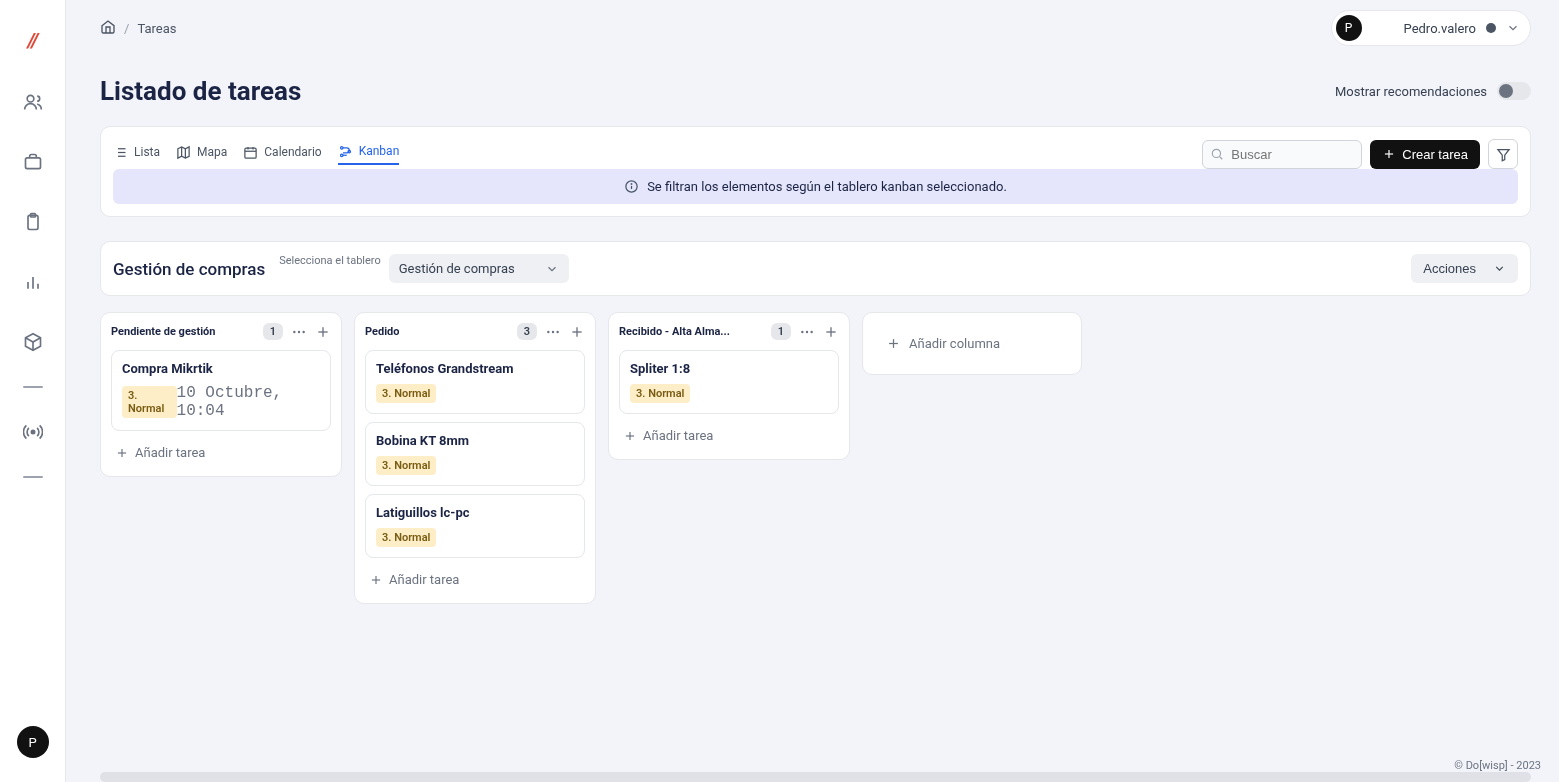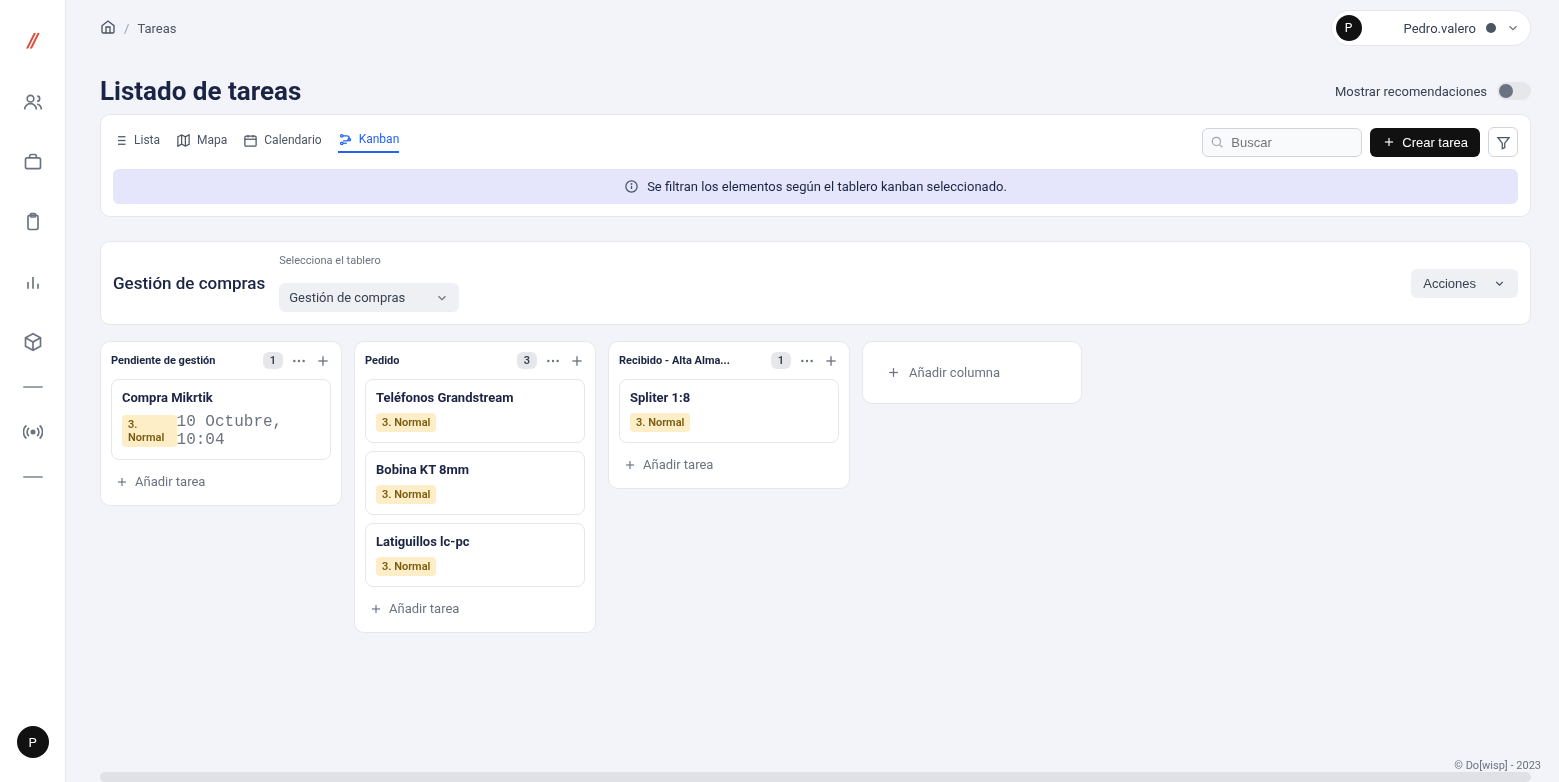--- a/index.html
+++ b/index.html
@@ -21,21 +21,21 @@
 .breadcrumb svg { width: 16px; height: 16px; }
 .breadcrumb .sep { color: #9ca3af; }
 .user-pill { display: flex; align-items: center; gap: 10px; background: #fff; border: 1px solid #e5e7eb; border-radius: 20px; padding: 4px 10px 4px 4px; cursor: pointer; }
 .user-pill .avatar { width: 26px; height: 26px; border-radius: 50%; background: #111; color: #fff; display: flex; align-items: center; justify-content: center; font-size: 12px; }
 .user-pill .name { font-size: 13px; color: #374151; padding-left: 32px; }
 .user-pill .dot { width: 10px; height: 10px; border-radius: 50%; background: #4b5563; }
 .user-pill svg { width: 14px; height: 14px; color: #6b7280; }
 
 .content { padding: 0 28px 0 34px; flex: 1; display: flex; flex-direction: column; min-height: 0; }
 
-.title-row { display: flex; align-items: center; justify-content: space-between; margin-top: 20px; margin-bottom: 8px; }
+.title-row { display: flex; align-items: center; justify-content: space-between; margin-top: 20px; margin-bottom: 20px; }
 .title { font-size: 26px; font-weight: 700; color: #1b2444; }
 .reco-row { display: flex; align-items: center; gap: 10px; font-size: 13px; color: #374151; }
 .toggle { width: 34px; height: 18px; border-radius: 10px; background: #e5e7eb; position: relative; cursor: pointer; }
 .toggle .knob { position: absolute; top: 2px; left: 2px; width: 14px; height: 14px; border-radius: 50%; background: #6b7280; }
 
 
 .view-card { background: #fff; border: 1px solid #e5e7eb; border-radius: 10px; padding: 12px; margin-bottom: 24px; }
 .view-row { display: flex; align-items: center; justify-content: space-between; gap: 12px; }
 .view-tabs { display: flex; align-items: center; gap: 16px; }
 .tab { display: flex; align-items: center; gap: 6px; font-size: 12px; color: #4b5563; padding-bottom: 4px; cursor: pointer; }
@@ -43,28 +43,28 @@
 .tab.active { color: #2563eb; border-bottom: 2px solid #2563eb; }
 .view-actions { display: flex; align-items: center; gap: 8px; }
 .search-wrap { position: relative; }
 .search-wrap svg { position: absolute; left: 8px; top: 50%; transform: translateY(-50%); width: 14px; height: 14px; color: #9ca3af; }
 .search-input { width: 160px; padding: 6px 8px 6px 28px; border: 1px solid #d1d5db; border-radius: 6px; background: #f9fafb; font-size: 13px; outline: none; }
 .btn-primary { display: flex; align-items: flex-start; gap: 6px; background: #111; color: #fff; border: none; border-radius: 6px; padding: 7px 12px; font-size: 13px; cursor: pointer; }
 .btn-primary svg { width: 14px; height: 14px; }
 .filter-btn { width: 30px; height: 30px; border: 1px solid #d1d5db; border-radius: 6px; background: #fff; display: flex; align-items: center; justify-content: center; color: #4b5563; cursor: pointer; }
 .filter-btn svg { width: 15px; height: 15px; }
 
-.alert { margin-top: 12px; background: #e5e6fb; border-radius: 6px; padding: 10px 14px; display: flex; align-items: center; justify-content: center; gap: 8px; font-size: 13px; color: #1b2444; }
+.alert { background: #e5e6fb; border-radius: 6px; padding: 10px 14px; display: flex; align-items: center; justify-content: center; gap: 8px; font-size: 13px; color: #1b2444; }
 .alert svg { width: 15px; height: 15px; color: #475569; }
 
 
 .selector-card { background: #fff; border: 1px solid #e5e7eb; border-radius: 10px; padding: 12px; margin-bottom: 16px; display: flex; align-items: center; justify-content: space-between; }
 .selector-left { display: flex; align-items: center; gap: 14px; }
 .board-title { font-size: 17px; font-weight: 500; color: #1b2444; }
-.select-wrap { display: flex; flex-direction: column; gap: 16px; }
+.select-wrap { display: flex; flex-direction: row; gap: 8px; }
 .select-label { font-size: 11px; color: #6b7280; }
 .fake-select { display: flex; align-items: center; justify-content: space-between; gap: 30px; background: #eef0f3; border-radius: 6px; padding: 7px 10px; font-size: 13px; color: #374151; cursor: pointer; min-width: 160px; }
 .fake-select svg { width: 14px; height: 14px; color: #6b7280; }
 .actions-btn { display: flex; align-items: center; gap: 17px; background: #eef0f3; border: none; border-radius: 6px; padding: 7px 12px; font-size: 13px; color: #374151; cursor: pointer; }
 .actions-btn svg { width: 13px; height: 13px; }
 
 
 .board { display: flex; gap: 12px; align-items: flex-start; overflow-x: auto; padding-bottom: 20px; }
 .column { width: 242px; flex: 0 0 242px; background: #fff; border: 1px solid #e5e7eb; border-radius: 10px; padding: 10px; }
 .col-head { display: flex; align-items: center; justify-content: space-between; margin-bottom: 10px; }

